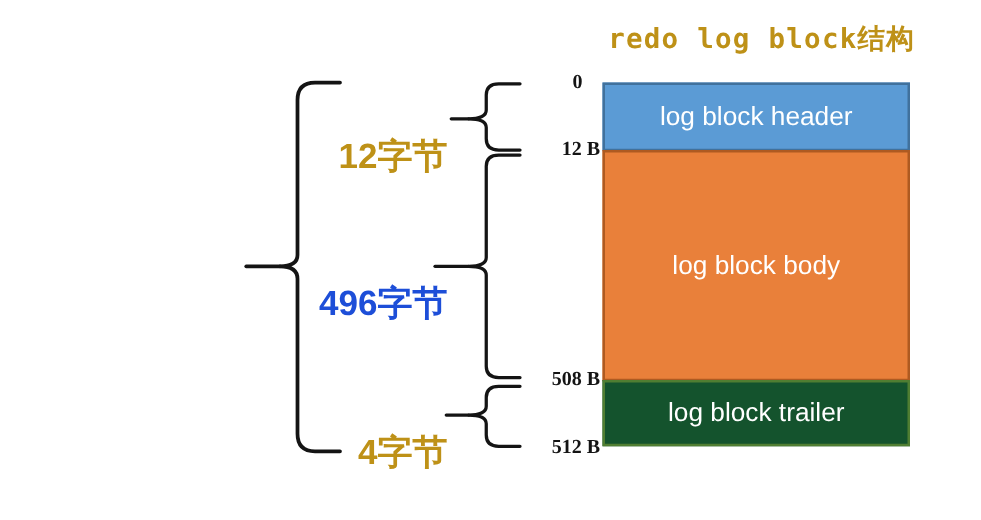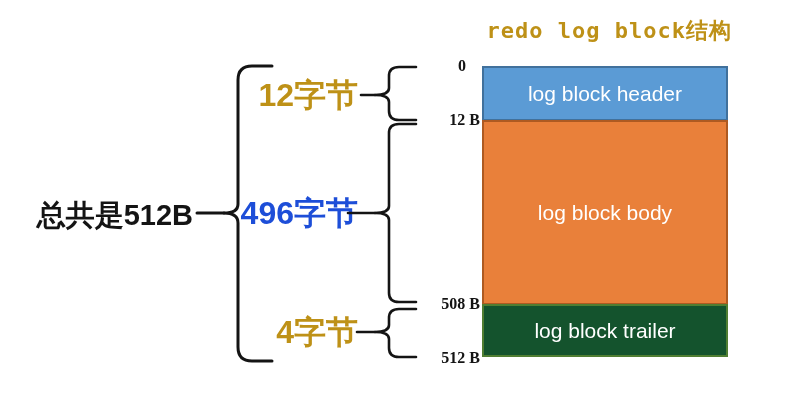--- a/index.html
+++ b/index.html
@@ -12,21 +12,21 @@
     text-align:right; font-family:"DejaVu Sans Mono", monospace;
     font-size:22px; font-weight:bold; letter-spacing:1px; white-space:nowrap;
   }
   .total-label {
     position:absolute; left:15px; top:196px; width:178px;
     text-align:right; font-size:29px; font-weight:bold; color:#141414;
     white-space:nowrap;
   }
   .size-label {
     position:absolute; width:170px; text-align:right;
-    font-size:32px; font-weight:bold; white-space:nowrap; line-height:30px;
+    font-size:28px; font-weight:bold; white-space:nowrap; line-height:30px;margin-top:30px;
   }
   .size-12  { top:80px;  right:427px; }
   .size-496 { top:198px; right:427px; }
   .size-4   { top:317px; right:427px; }
   .tick {
     position:absolute; width:90px; text-align:right;
     font-family:"Liberation Serif", serif; font-size:16px; font-weight:bold;
     color:#141414; line-height:20px; white-space:nowrap;
   }
   .tick-0   { top:56px;  right:319px; }
@@ -47,21 +47,20 @@
     pointer-events:none;
   }
 </style>
 </head>
 <body>
 
 <div class="canvas">
 
   <div class="title" style="color: rgb(190, 145, 23);">redo log block结构</div>
 
-  <div class="total-label">总共是512B</div>
 
   <div class="size-label size-12" style="color: rgb(190, 145, 23);">12字节</div>
   <div class="size-label size-496" style="color: #1d4ed8;">496字节</div>
   <div class="size-label size-4" style="color: rgb(190, 145, 23);">4字节</div>
 
   <div class="tick tick-0">0</div>
   <div class="tick tick-12">12 B</div>
   <div class="tick tick-508">508 B</div>
   <div class="tick tick-512">512 B</div>
 

